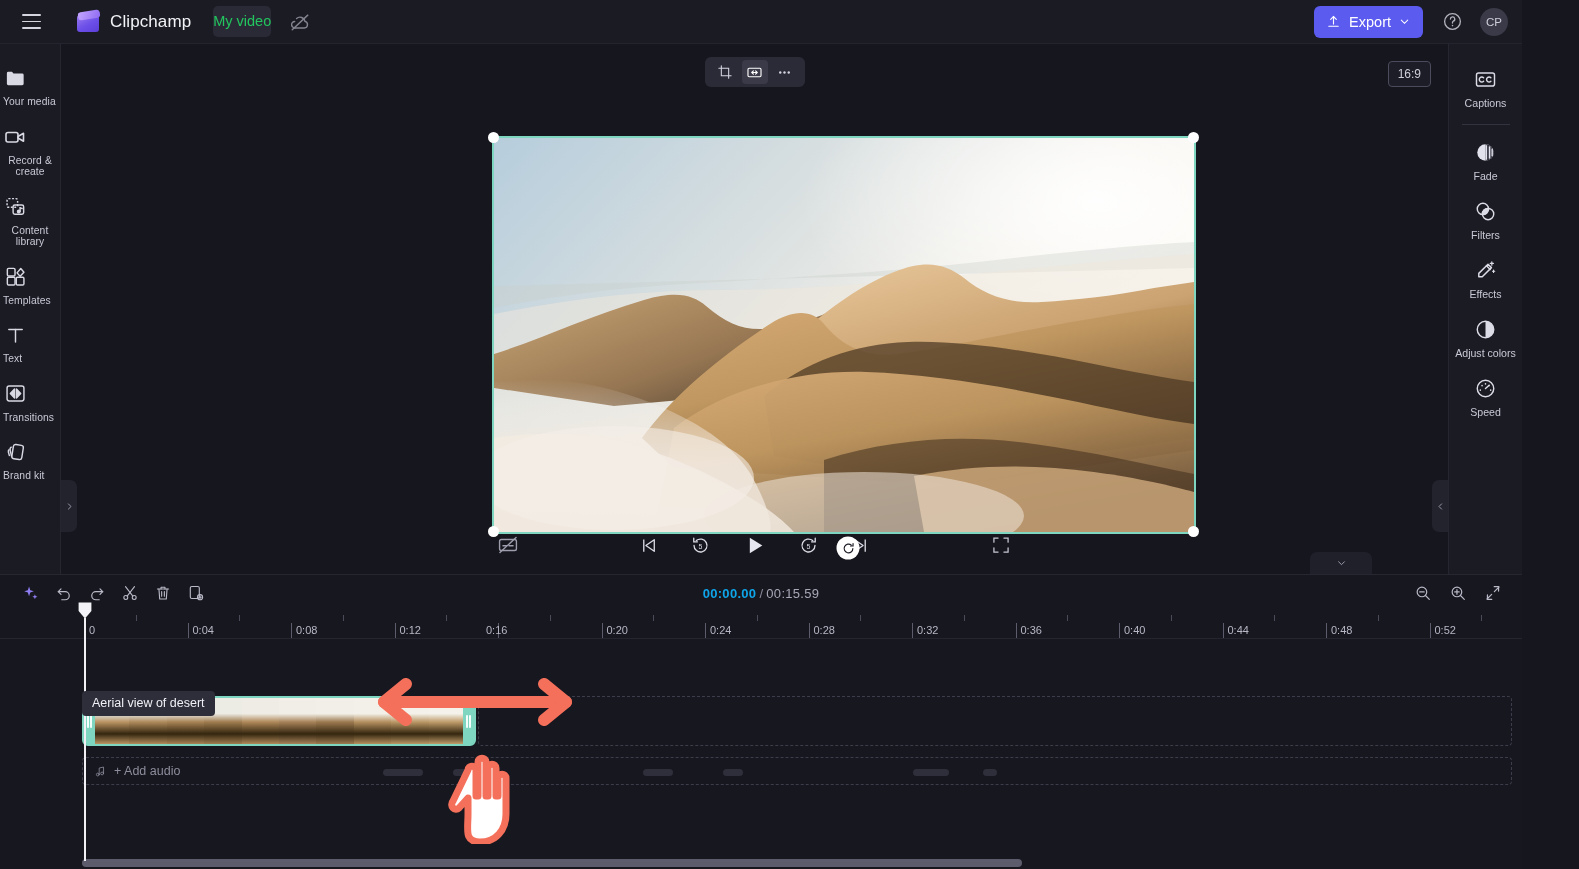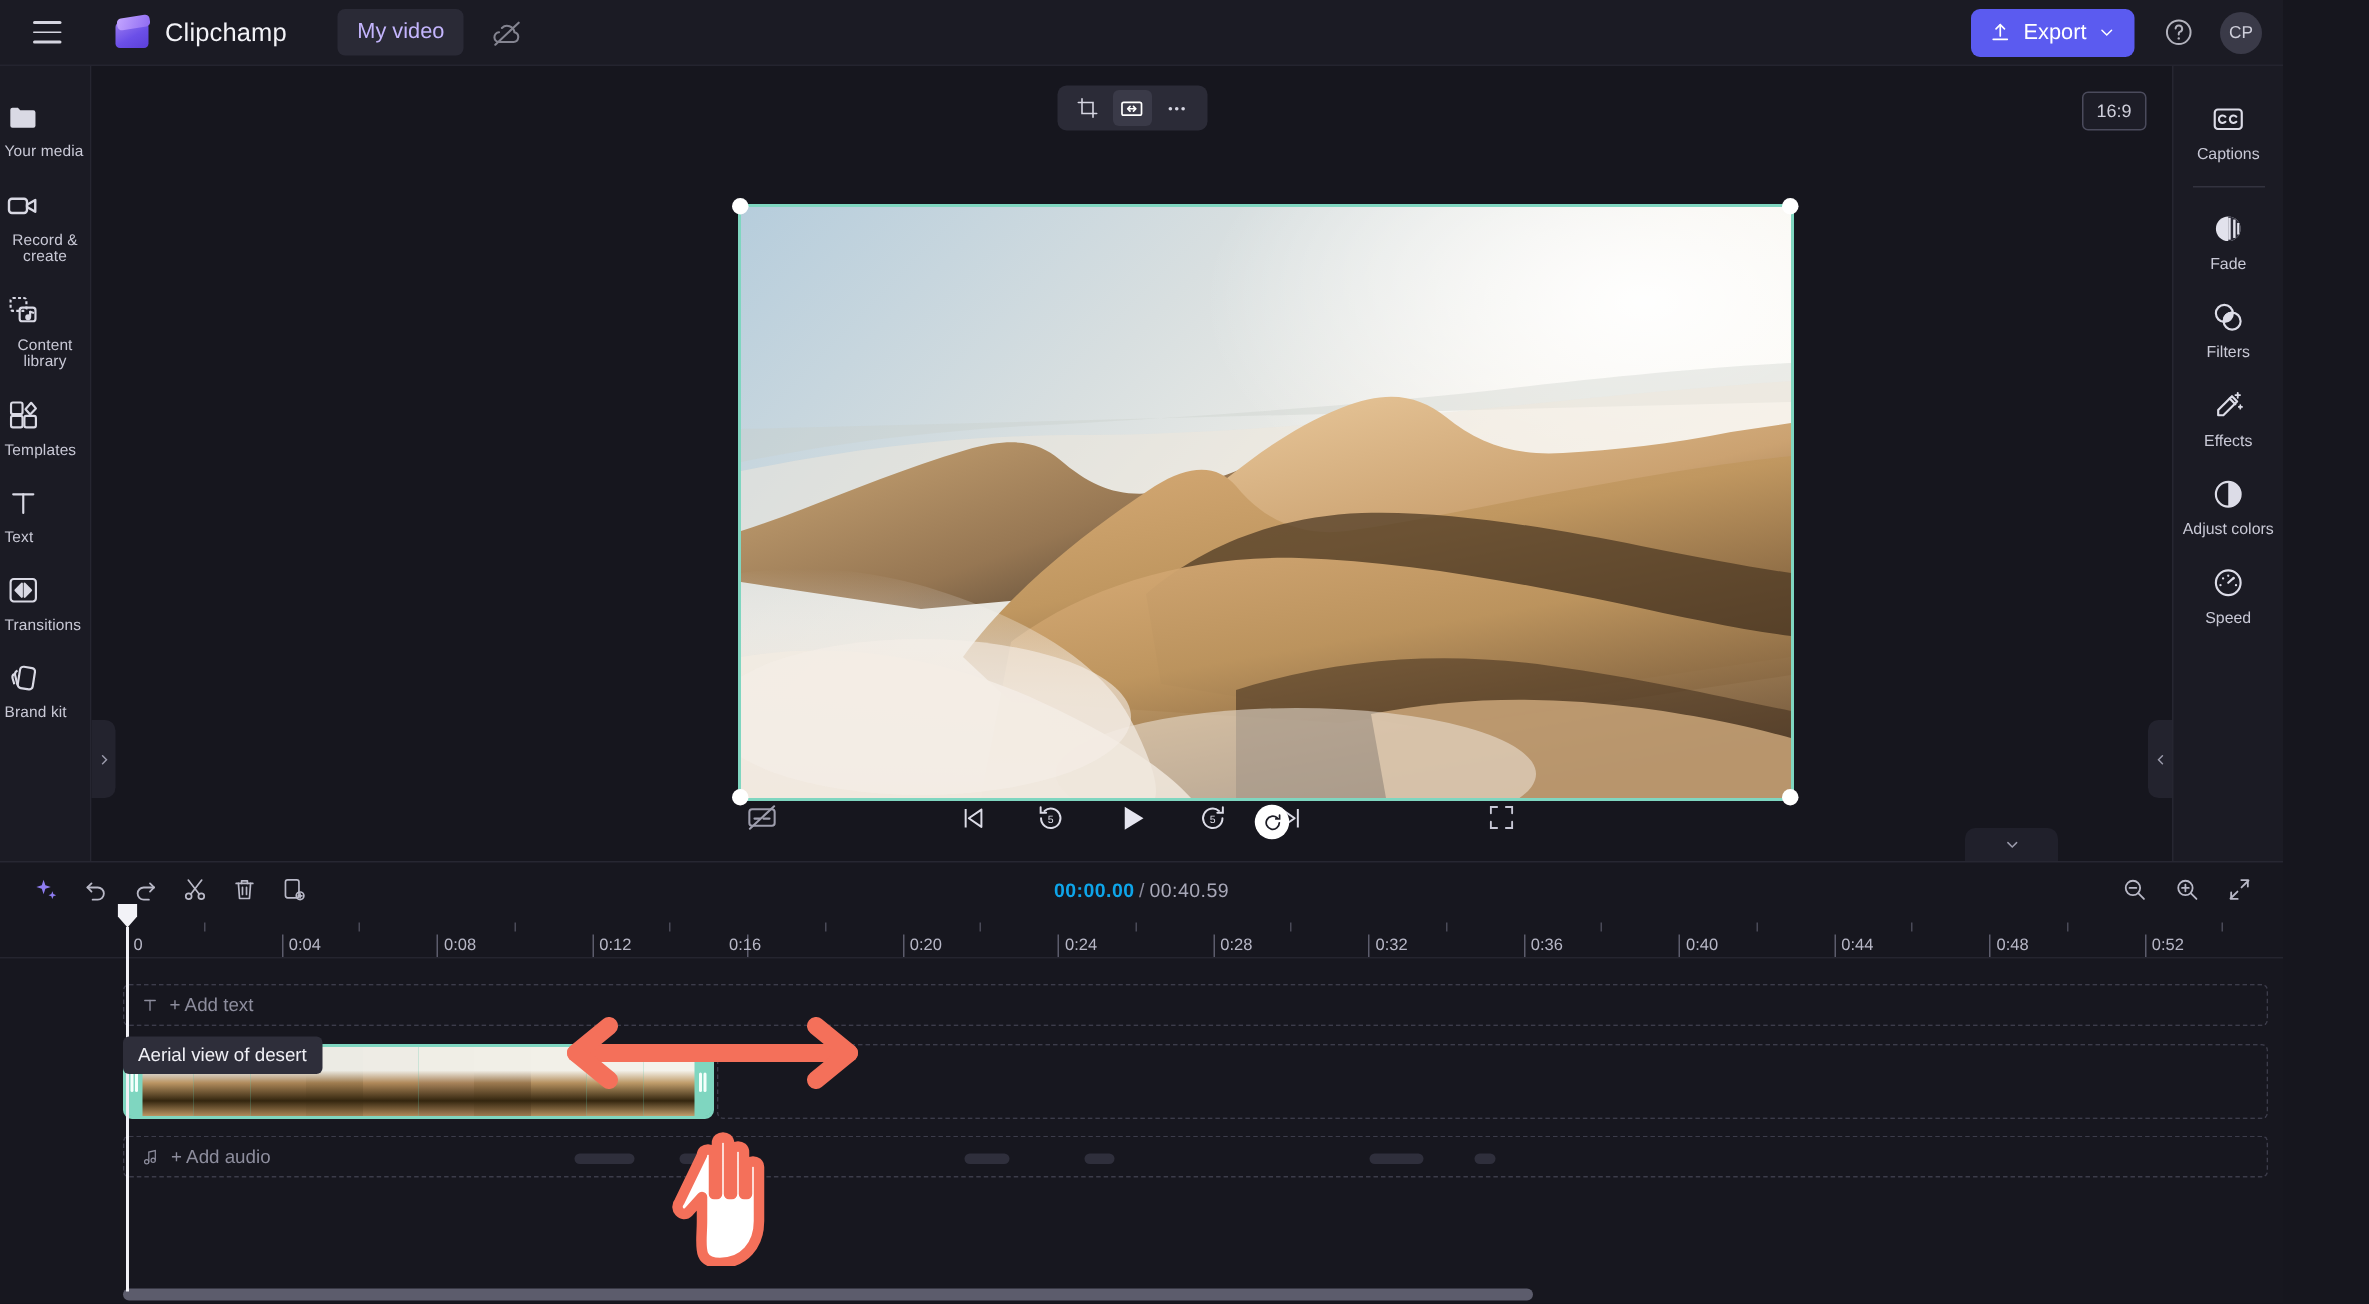--- a/index.html
+++ b/index.html
@@ -26,22 +26,22 @@
     position:absolute; left:0; top:4px; width:22px; height:17px; border-radius:3px;
     background: linear-gradient(150deg,#9b7bf0 0%,#6b4fe8 55%,#5b3fd8 100%);
   }
   .brand-logo .b2 {
     position:absolute; left:1px; top:0px; width:22px; height:8px; border-radius:3px;
     background: linear-gradient(120deg,#c4a6ff 0%,#8e6bf2 100%);
     transform: rotate(-9deg);
   }
   .brand-name { font-size: 17px; letter-spacing:.1px; color:#f2f2f7; }
   .doc-title {
-    margin-left: 34px; font-size: 14.5px; color:#c4b5fd;
-    background:#2a2a36; border-radius:5px; padding: 7px 13px 8px; cursor:text;
+    margin-left: 22px; font-size: 14.5px; color:#22c55e;
+    background:#2a2a36; border-radius:5px; padding: 7px 0 8px; cursor:text;
   }
   .cloud-off { margin-left: 16px; width:26px; height:26px; display:flex; align-items:center; justify-content:center; opacity:.62; }
   .top-spacer { flex:1; }
   .export-btn {
     display:flex; align-items:center; gap:8px; background:#5b5bf0; border-radius:6px;
     height: 32px; padding: 0 13px 0 12px; font-size:14.5px; color:#fff; cursor:pointer;
   }
   .help-btn { width:30px;height:30px;margin-left:14px;display:flex;align-items:center;justify-content:center;opacity:.8;cursor:pointer;}
   .avatar {
     width:28px;height:28px;border-radius:50%;background:#3a3a48;margin-left:13px;
@@ -611,21 +611,21 @@
         <div class="tlb-btn">
           <svg width="18" height="18" viewBox="0 0 24 24" fill="none" stroke="#b9b9c7" stroke-width="1.5" stroke-linejoin="round" stroke-linecap="round">
             <rect x="4.4" y="3.4" width="12" height="16" rx="2"></rect>
             <circle cx="17.4" cy="17.6" r="3.4"></circle>
             <path d="M17.4 15.9v3.4M15.7 17.6h3.4"></path>
           </svg>
         </div>
       </div>
 
       <div class="time-readout">
-        <span class="time-cur">00:00.00</span><span class="time-sep">/</span><span class="time-tot">00:40.59</span>
+        <span class="time-cur">00:00.00</span><span class="time-sep">/</span><span class="time-tot">00:15.59</span>
       </div>
 
       <div class="tlb-right">
         <div class="tlb-btn">
           <svg width="18" height="18" viewBox="0 0 24 24" fill="none" stroke="#b9b9c7" stroke-width="1.6" stroke-linecap="round">
             <circle cx="10.6" cy="10.6" r="6.4"></circle>
               <path d="M15.3 15.3 20.4 20.4"></path>
               <path d="M7.6 10.6h6"></path>
           </svg>
         </div>
@@ -687,27 +687,20 @@
         <div class="tick major" style="left: 1326px;"></div>
         <div class="tick-label" style="left: 1331px;">0:48</div>
         <div class="tick minor" style="left: 1377.75px;"></div>
         <div class="tick major" style="left: 1429.5px;"></div>
         <div class="tick-label" style="left: 1434.5px;">0:52</div>
         <div class="tick minor" style="left: 1481.25px;"></div>
       </div>
 
     <div class="tracks">
 
-      <div class="track-text">
-        <svg width="12" height="12" viewBox="0 0 24 24" fill="none" stroke="#8d8d9d" stroke-width="1.8" stroke-linecap="round">
-          <path d="M5 6h14"></path>
-            <path d="M12 6v13"></path>
-        </svg>
-        <span>+ Add text</span>
-      </div>
 
       <div class="track-video-rest"></div>
 
       <div class="track-video">
         <div class="thumbstrip" id="thumbstrip">
             <div class="th" style="background: linear-gradient(rgb(223, 227, 228) 0%, rgb(223, 227, 228) 34%, rgb(187, 149, 99) 52%, rgb(52, 38, 15) 78%, rgb(187, 149, 99) 100%);"></div>
             <div class="th" style="background: linear-gradient(rgb(228, 230, 228) 0%, rgb(228, 230, 228) 34%, rgb(176, 139, 92) 52%, rgb(52, 38, 15) 78%, rgb(176, 139, 92) 100%);"></div>
             <div class="th" style="background: linear-gradient(rgb(232, 231, 226) 0%, rgb(232, 231, 226) 34%, rgb(169, 132, 86) 52%, rgb(52, 38, 15) 78%, rgb(169, 132, 86) 100%);"></div>
             <div class="th" style="background: linear-gradient(rgb(236, 235, 228) 0%, rgb(236, 235, 228) 34%, rgb(160, 125, 80) 52%, rgb(52, 38, 15) 78%, rgb(160, 125, 80) 100%);"></div>
             <div class="th" style="background: linear-gradient(rgb(238, 236, 229) 0%, rgb(238, 236, 229) 34%, rgb(176, 137, 90) 52%, rgb(52, 38, 15) 78%, rgb(176, 137, 90) 100%);"></div>

